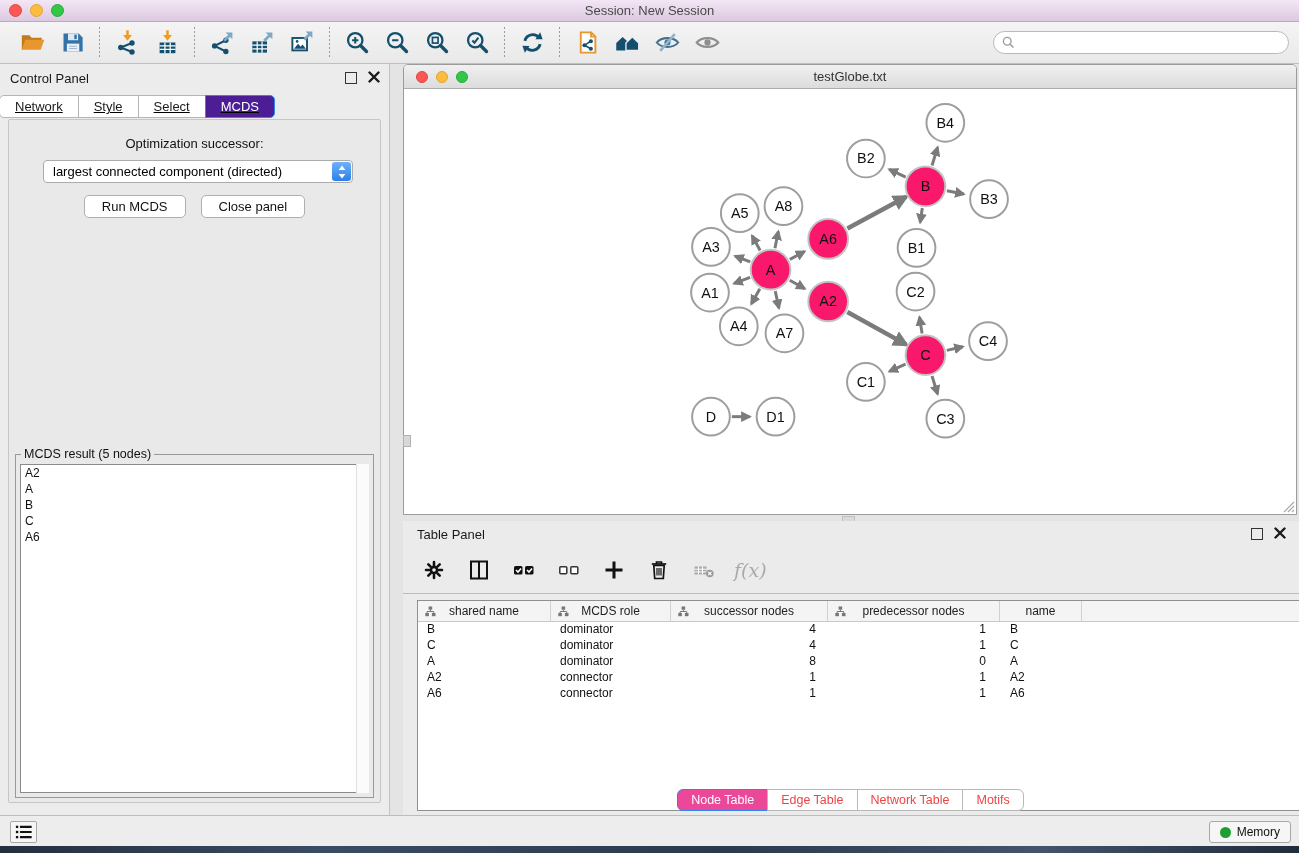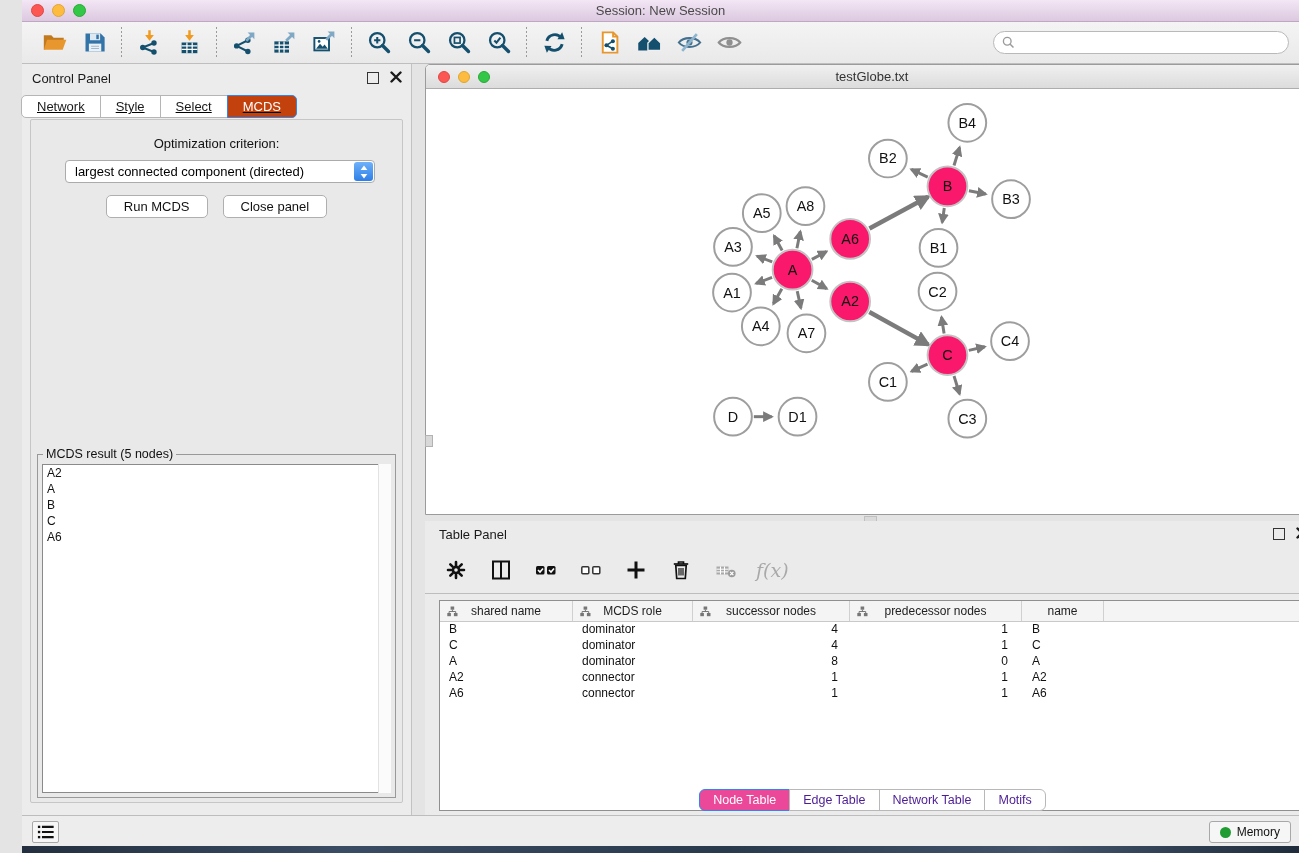--- a/index.html
+++ b/index.html
@@ -1,18 +1,18 @@
 <!DOCTYPE html>
 <html><head>
 <meta charset="utf-8">
 <style>
   * { margin:0; padding:0; box-sizing:border-box; }
   html,body { width:1299px; height:853px; overflow:hidden; }
   body { font-family:"Liberation Sans", sans-serif; background:#E4E4E4; position:relative; }
-  .screen { position:absolute; inset:0;margin-left:22px; }
+  .screen { position:absolute; inset:0; }
 
   
   .app-titlebar { position:absolute; left:0; top:0; width:100%; height:22px;
     background:linear-gradient(#F3E6F5,#DCC9E0); border-bottom:1px solid #BFA6C3;
     display:flex; align-items:center; justify-content:center; }
   .app-title { font-size:13px; color:#4a4a4a; }
   .traffic { position:absolute; left:9px; top:4px; display:flex; gap:8px; }
   .tl { width:13px; height:13px; border-radius:50%; }
   .tl.red { background:#FC5753; border:1px solid #DF4744; }
   .tl.yellow { background:#FDBC40; border:1px solid #DEA62F; }
@@ -42,21 +42,21 @@
   .cp-title { position:absolute; left:10px; top:7px; font-size:13px; color:#1a1a1a; }
   .panel-icons { position:absolute; right:8px; top:7px; display:flex; gap:10px; align-items:center; }
   .float-btn { width:12px; height:12px; border:1.5px solid #333; background:none; cursor:pointer; }
   .close-btn { border:none; background:none; cursor:pointer; width:14px; height:14px; padding:0; }
   .close-btn svg { width:12px; height:12px; }
   .cp-tabs { position:absolute; top:31px; left:0; width:100%; display:flex; justify-content:flex-start;text-decoration:underline; }
   .cp-tab { font-size:13px; padding:3px 15px; background:#fff; border:1px solid #B5B5B5;
     color:#1a1a1a; margin-left:-1px; cursor:pointer; }
   .cp-tab:first-child { border-radius:5px 0 0 5px; }
   .cp-tab:last-child { border-radius:0 5px 5px 0; }
-  .cp-tab.active { background:#c2410c; border-color:#2E86EE; color:#fff; }
+  .cp-tab.active { background:#4c1d95; border-color:#2E86EE; color:#fff; }
   .cp-content { position:absolute; left:8px; right:8px; top:55px; bottom:12px;
     background:#E9E9E9; border:1px solid #C6C6C6; border-radius:2px; }
   .opt-label { position:absolute; top:16px; width:100%; text-align:center; font-size:13px; color:#111; }
   .criterion-select { position:absolute; left:34px; right:27px; top:40px; height:23px;
     background:#fff; border:1px solid #ABABAB; border-radius:4px; font-size:13px;
     display:flex; align-items:center; padding-left:9px; cursor:pointer; }
   .sel-stepper { position:absolute; right:1px; top:1px; bottom:1px; width:19px;
     background:linear-gradient(#6FB1F9,#2D7FE8); border-radius:3px;
     display:flex; align-items:center; justify-content:center; }
   .cp-buttons { position:absolute; top:75px; width:100%; display:flex; justify-content:center; gap:15px; }
@@ -110,21 +110,21 @@
   .th .hicon { position:absolute; left:7px; top:5px; width:11px; height:11px; }
   .hfill { flex:1; }
   .trow { display:flex; height:16px; }
   .tc { font-size:12px; color:#111; overflow:hidden; white-space:nowrap; }
   .c0 { width:133px; } .c1 { width:120px; } .c2 { width:157px; } .c3 { width:172px; } .c4 { width:82px; }
   .tc.c0 { padding-left:9px; } .tc.c1 { padding-left:9px; }
   .tc.c2 { text-align:right; padding-right:12px; } .tc.c3 { text-align:right; padding-right:14px; }
   .tc.c4 { padding-left:10px; }
   .tp-tabs { position:absolute; left:0; right:0; top:268px; display:flex; justify-content:center; }
   .tp-tab { font-size:12.5px; padding:3px 13px; background:#fff; border:1px solid #B8B8B8;
-    color:#4c1d95; margin-left:-1px; cursor:pointer; }
+    color:#ef4444; margin-left:-1px; cursor:pointer; }
   .tp-tab:first-child { border-radius:6px 0 0 6px; }
   .tp-tab:last-child { border-radius:0 6px 6px 0; }
   .tp-tab.active { background:#ec4899; border-color:#2E86EE; color:#fff; }
 
   
   .status-bar { position:absolute; left:0; top:815px; width:100%; height:31px;
     background:#EDEDED; border-top:1px solid #BDBDBD; }
   .list-btn { position:absolute; left:10px; top:5px; width:27px; height:22px;
     background:#F6F6F6; border:1px solid #A8A8A8; border-radius:2px; display:flex;
     align-items:center; justify-content:center; cursor:pointer; }
@@ -308,21 +308,21 @@
           </button>
         </span>
       </div>
       <div class="cp-tabs" id="cp-tabs">
           <div class="cp-tab">Network</div>
           <div class="cp-tab">Style</div>
           <div class="cp-tab">Select</div>
           <div class="cp-tab active">MCDS</div>
         </div>
       <div class="cp-content">
-        <div class="opt-label">Optimization criterion:</div>
+        <div class="opt-label">Optimization successor:</div>
         <div class="criterion-select">
           <span>largest connected component (directed)</span>
           <span class="sel-stepper">
             <svg viewBox="0 0 10 16" width="10" height="16">
               <path d="M5 1.5 L8.4 6 H1.6 Z" fill="#fff"></path>
               <path d="M5 14.5 L1.6 10 H8.4 Z" fill="#fff"></path>
             </svg>
           </span>
         </div>
         <div class="cp-buttons">

